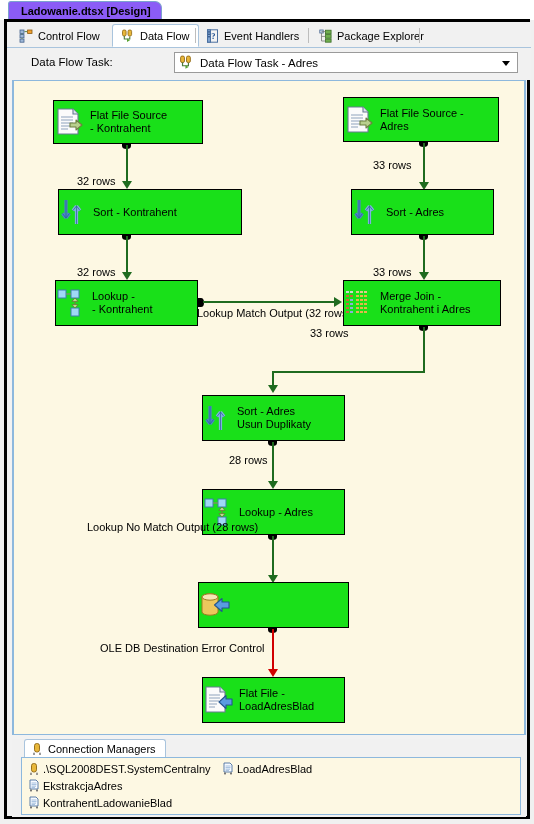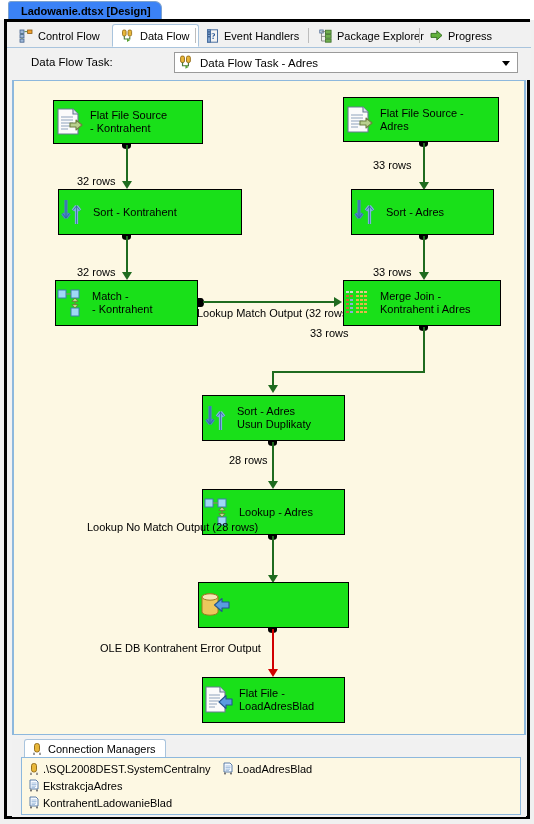--- a/index.html
+++ b/index.html
@@ -21,21 +21,21 @@
   }
   .doc-tabstrip {
     position: absolute; left: 0; top: 0;
     width: 534px; height: 20px;
     background: #ffffff;
   }
   .doc-tab {
     position: absolute; left: 8px; top: 1px;
     height: 19px;
     padding: 2px 10px 0 12px;
-    background: #3b82f6;
+    background: #8b5cf6;
     border: 1px solid #7da2ce;
     border-bottom: none;
     border-radius: 3px 7px 0 0;
     font-size: 11px;
     font-weight: bold;
     color: #000;
     line-height: 15px;
     white-space: nowrap;
   }
 
@@ -298,28 +298,20 @@
             <path d="M2.5 4 V12 H6.2" stroke="#777" stroke-width="0.8" fill="none"></path>
             <path d="M2.5 7.4 H6.2" stroke="#777" stroke-width="0.8"></path>
             <path d="M2.5 2.6 H6.2" stroke="#777" stroke-width="0.8"></path>
           </svg>
         </span>
         <span>Package Explorer</span>
       </div>
 
       <div class="vtab-sep" style="left:412px;"></div>
 
-      <div class="vtab" style="left:415px;">
-        <span class="ico ico-progress">
-          <svg width="13" height="13" viewBox="0 0 13 13">
-            <path d="M1 4.4 H6.8 V1.8 L12 6.4 L6.8 11 V8.4 H1 Z" fill="#63b23c" stroke="#2f6a1c" stroke-width="0.9" stroke-linejoin="round"></path>
-          </svg>
-        </span>
-        <span>Progress</span>
-      </div>
     </div>
 
     <div class="task-row">
       <div class="task-label">Data Flow Task:</div>
       <div class="task-combo">
         <span class="ico" style="width:15px;height:15px;">
           <svg width="15" height="15" viewBox="0 0 14 14">
             <rect x="1.5" y="1" width="3.6" height="6" rx="1.4" fill="#e8b73a" stroke="#8c6410" stroke-width="0.8"></rect>
             <rect x="7" y="1" width="3.6" height="6" rx="1.4" fill="#e8b73a" stroke="#8c6410" stroke-width="0.8"></rect>
             <path d="M3.3 7 V10 H8.8 V7.5" stroke="#4a7a3a" stroke-width="1.1" fill="none"></path>
@@ -380,21 +372,21 @@
             <svg width="30" height="32" viewBox="0 0 30 32">
               <rect x="2" y="3" width="8" height="8" fill="#9fd8f5" stroke="#3b7fa8" stroke-width="1"></rect>
               <rect x="15" y="3" width="8" height="8" fill="#9fd8f5" stroke="#3b7fa8" stroke-width="1"></rect>
               <rect x="15" y="21" width="8" height="8" fill="#9fd8f5" stroke="#3b7fa8" stroke-width="1"></rect>
               <path d="M10 7 H15" stroke="#7d8b6f" stroke-width="1.4"></path>
               <path d="M19 11 V21" stroke="#6b8b3f" stroke-width="1.4"></path>
               <path d="M19 11 l-3 3.4 h6 z" fill="#c9df9e" stroke="#5c7a2e" stroke-width="0.8"></path>
               <path d="M19 21 l-3 -3.4 h6 z" fill="#c9df9e" stroke="#5c7a2e" stroke-width="0.8"></path>
             </svg>
           </span>
-          <span class="node-label">Match -
+          <span class="node-label">Lookup -
 - Kontrahent</span>
         </div>
 
         <div class="plug-right" style="left:184px; top:217px;"></div>
         <div class="conn" style="left:189px; top:220px; width:136px; height:2px;"></div>
         <div class="arrow-right" style="left:320px; top:216px;"></div>
 
         <div class="node" style="left:329px; top:16px; width:156px; height:45px;">
           <span class="node-icon">
             <svg width="30" height="30" viewBox="0 0 30 30">
@@ -524,21 +516,21 @@
               <ellipse cx="11" cy="7" rx="8" ry="3.2" fill="#f3dba0" stroke="#9a7a20" stroke-width="1"></ellipse>
               <path d="M3 7 V22 A8 3.2 0 0 0 19 22 V7" fill="#ecc75c" stroke="#9a7a20" stroke-width="1"></path>
               <ellipse cx="11" cy="7" rx="8" ry="3.2" fill="#f7e6b5" stroke="#9a7a20" stroke-width="1"></ellipse>
               <path d="M30 12 H23 V8.5 L15.5 15 L23 21.5 V18 H30 Z" fill="#5a9ce0" stroke="#24558f" stroke-width="1.1" stroke-linejoin="round"></path>
             </svg>
           </span>
         </div>
         <div class="plug" style="left:254px; top:546px;"></div>
         <div class="conn red" style="left:258px; top:548px; width:2px; height:44px;"></div>
         <div class="arrow-down red" style="left:254px; top:588px;"></div>
-        <div class="conn-label" style="left:86px; top:561px;">OLE DB Kontrahent Error Output</div>
+        <div class="conn-label" style="left:86px; top:561px;">OLE DB Destination Error Control</div>
 
         <div class="node" style="left:188px; top:596px; width:143px; height:46px;">
           <span class="node-icon">
             <svg width="30" height="30" viewBox="0 0 30 30">
               <path d="M3 2 H17 L22 7 V27 H3 Z" fill="#fbfbfb" stroke="#6a7a93" stroke-width="1.1"></path>
               <path d="M17 2 V7 H22" fill="#dde5ef" stroke="#6a7a93" stroke-width="1.1"></path>
               <g stroke="#8fa3bd" stroke-width="1">
                 <path d="M6 10 H17"></path>
                   <path d="M6 13 H17"></path>
                   <path d="M6 16 H16"></path>

